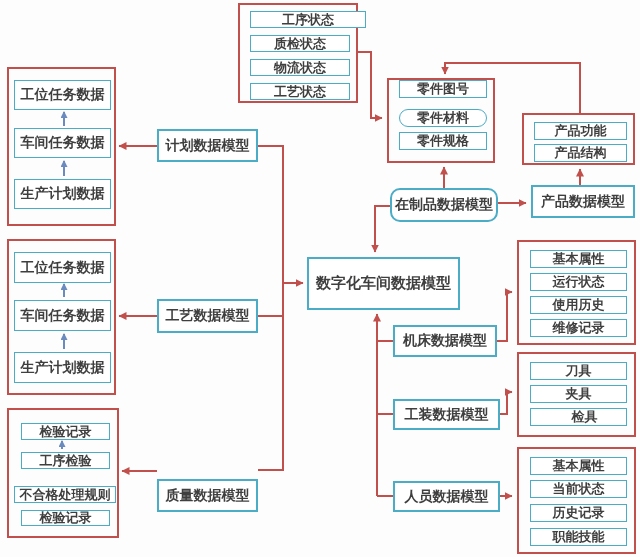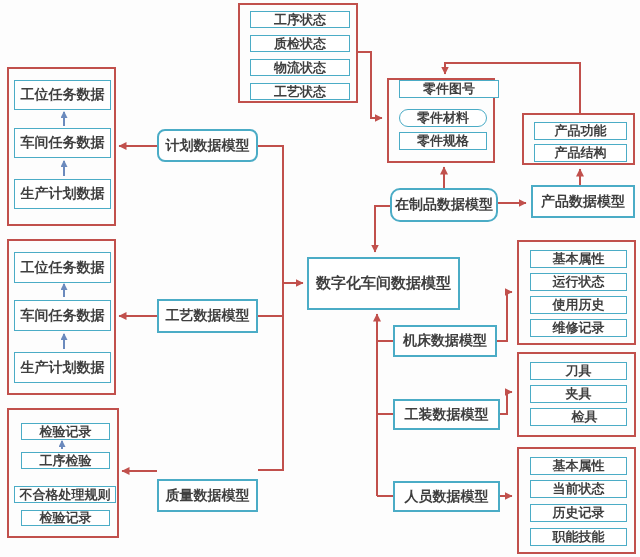--- a/index.html
+++ b/index.html
@@ -70,21 +70,21 @@
     <g stroke="#6b8abd" stroke-width="2" fill="none">
       <path d="M64,126 L64,112" marker-end="url(#ab)"></path>
       <path d="M64,176 L64,161" marker-end="url(#ab)"></path>
       <path d="M64,297 L64,284" marker-end="url(#ab)"></path>
       <path d="M64,349 L64,334" marker-end="url(#ab)"></path>
       <path d="M62,449 L62,441" marker-end="url(#ab)"></path>
     </g>
   </svg>
 
   <div class="group" style="left:238px;top:3px;width:120px;height:100px;">
-    <div class="gitem" style="left:10px;top:6px;width:100px;height:17px;">工序状态</div>
+    <div class="gitem" style="left:10px;top:6px;width:116px;height:17px;">工序状态</div>
     <div class="gitem" style="left:10px;top:30px;width:100px;height:17px;">质检状态</div>
     <div class="gitem" style="left:10px;top:54px;width:100px;height:17px;">物流状态</div>
     <div class="gitem" style="left:10px;top:78px;width:100px;height:17px;">工艺状态</div>
   </div>
 
   <div class="group" style="left:7px;top:67px;width:109px;height:159px;">
     <div class="gitem" style="left:5px;top:11px;width:97px;height:30px;font-size:14px;">工位任务数据</div>
     <div class="gitem" style="left:5px;top:59px;width:97px;height:30px;font-size:14px;">车间任务数据</div>
     <div class="gitem" style="left:5px;top:110px;width:97px;height:30px;font-size:14px;">生产计划数据</div>
   </div>
@@ -96,21 +96,21 @@
   </div>
 
   <div class="group" style="left:7px;top:408px;width:112px;height:130px;">
     <div class="gitem" style="left:12px;top:13px;width:89px;height:17px;">检验记录</div>
     <div class="gitem" style="left:12px;top:42px;width:89px;height:17px;">工序检验</div>
     <div class="gitem" style="left:5px;top:76px;width:102px;height:17px;">不合格处理规则</div>
     <div class="gitem" style="left:12px;top:100px;width:89px;height:16px;">检验记录</div>
   </div>
 
   <div class="group" style="left:387px;top:78px;width:108px;height:85px;">
-    <div class="gitem" style="left:10px;top:0;width:100px;height:18px;">零件图号</div>
+    <div class="gitem" style="left:10px;top:0;width:88px;height:18px;">零件图号</div>
     <div class="gitem" style="left:10px;top:29px;width:88px;height:18px;border-radius:9px;">零件材料</div>
     <div class="gitem" style="left:10px;top:52px;width:88px;height:18px;">零件规格</div>
   </div>
 
   <div class="group" style="left:522px;top:113px;width:113px;height:52px;">
     <div class="gitem" style="left:10px;top:7px;width:93px;height:18px;">产品功能</div>
     <div class="gitem" style="left:10px;top:29px;width:93px;height:18px;">产品结构</div>
   </div>
 
   <div class="group" style="left:517px;top:240px;width:119px;height:105px;">
@@ -126,21 +126,21 @@
     <div class="gitem" style="left:11px;top:54px;width:97px;height:18px;padding-left:12px;">检具</div>
   </div>
 
   <div class="group" style="left:517px;top:447px;width:119px;height:107px;">
     <div class="gitem" style="left:11px;top:8px;width:97px;height:18px;">基本属性</div>
     <div class="gitem" style="left:11px;top:31px;width:97px;height:18px;">当前状态</div>
     <div class="gitem" style="left:11px;top:55px;width:97px;height:18px;">历史记录</div>
     <div class="gitem" style="left:11px;top:79px;width:97px;height:18px;">职能技能</div>
   </div>
 
-  <div class="node" style="left:157px;top:129px;width:101px;height:33px;border-radius:8px;">计划数据模型</div>
+  <div class="node" style="left:157px;top:129px;width:101px;height:33px;">计划数据模型</div>
   <div class="node" style="left:157px;top:299px;width:101px;height:34px;">工艺数据模型</div>
   <div class="node" style="left:157px;top:456px;width:101px;height:33px;margin-top:23px;">质量数据模型</div>
   <div class="node big" style="left:307px;top:257px;width:153px;height:53px;">数字化车间数据模型</div>
   <div class="node" style="left:390px;top:188px;width:108px;height:34px;border-radius:10px;">在制品数据模型</div>
   <div class="node" style="left:531px;top:185px;width:104px;height:33px;">产品数据模型</div>
   <div class="node" style="left:393px;top:325px;width:104px;height:32px;">机床数据模型</div>
   <div class="node" style="left:393px;top:399px;width:107px;height:31px;">工装数据模型</div>
   <div class="node" style="left:393px;top:481px;width:107px;height:31px;">人员数据模型</div>
 
 </div>

